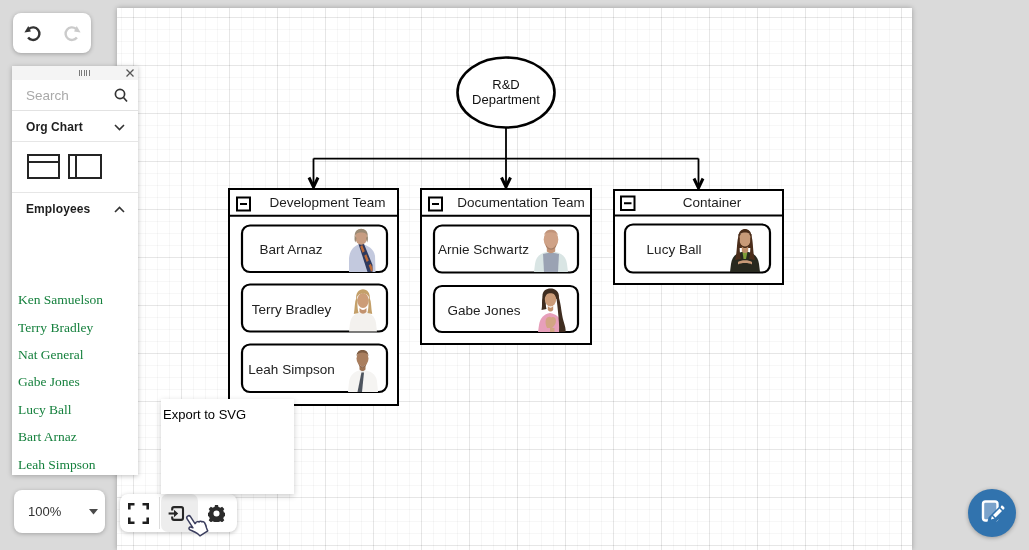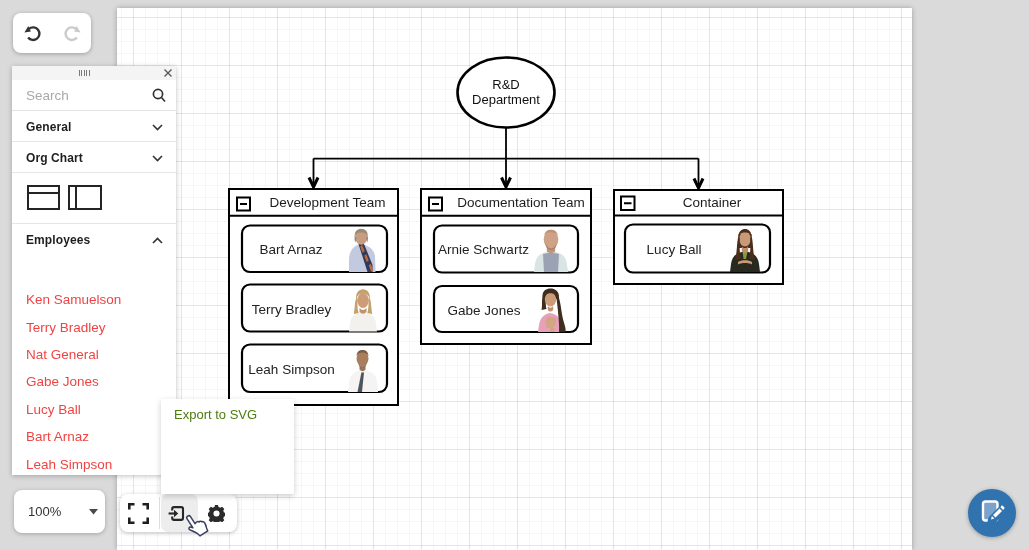--- a/index.html
+++ b/index.html
@@ -12,56 +12,56 @@
       linear-gradient(to right, rgba(0,0,0,0.070) 1px, transparent 1px),
       linear-gradient(to bottom, rgba(0,0,0,0.070) 1px, transparent 1px),
       linear-gradient(to right, rgba(0,0,0,0.032) 1px, transparent 1px),
       linear-gradient(to bottom, rgba(0,0,0,0.032) 1px, transparent 1px);
     background-size:48px 48px, 48px 48px, 12px 12px, 12px 12px;
     background-position:16px 9px, 16px 9px, 4px 9px, 4px 9px;
     box-shadow:0 0 5px rgba(0,0,0,0.28);
   }
   svg.overlay { position:absolute; left:0; top:0; }
   .panel {
-    position:absolute; left:12px; top:66px; width:164px; height:409px;
+    position:absolute; left:12px; top:66px; width:126px; height:409px;
     background:#fff; box-shadow:0 1px 5px rgba(0,0,0,0.25);
   }
   .panel-grab { height:14px; background:#f4f4f4; position:relative; }
   .grab-bars { position:absolute; left:67px; top:4px; width:12px; height:6px;
     background:repeating-linear-gradient(to right, #7a7a7a 0 1px, transparent 1px 2.4px); }
   .panel-close { position:absolute; right:3px; top:2px; width:10px; height:10px; }
   .search-row { height:31px; border-bottom:1px solid #e2e2e2; position:relative; }
   .search-row .ph { position:absolute; left:14px; top:8px; font-size:13.5px; color:#a9a9a9; }
   .search-row svg { position:absolute; right:10px; top:8px; }
   .sec { height:31px; border-bottom:1px solid #e6e6e6; position:relative; }
   .sec .t { position:absolute; left:14px; top:9px; font-size:12px; font-weight:bold; color:#1e1e1e; letter-spacing:0.1px; }
   .sec svg { position:absolute; right:13px; top:13px; }
   .shapes { height:51px; border-bottom:1px solid #e6e6e6; position:relative; }
   .emp-list { position:absolute; left:0; top:220.3px; width:100%; }
-  .emp-list div { height:27.4px; line-height:27.4px; padding-left:14px; font-size:13.5px; color:#ef4444; }
+  .emp-list div { height:27.4px; line-height:27.4px; padding-left:6px; font-size:13.5px; color:#15803d;font-family:Liberation Serif, serif; }
   .undoredo {
     position:absolute; left:13px; top:13px; width:78px; height:40px;
     background:#fff; border-radius:8px; box-shadow:0 1px 4px rgba(0,0,0,0.28);
   }
   .zoombox {
     position:absolute; left:14px; top:490px; width:91px; height:43px;
     background:#fff; border-radius:8px; box-shadow:0 1px 4px rgba(0,0,0,0.25);
   }
   .zoombox .z { position:absolute; left:14px; top:14px; font-size:13px; color:#333; }
   .toolbar2 {
     position:absolute; left:120px; top:494px; width:117px; height:38px;
     background:#fff; border-radius:8px; box-shadow:0 1px 4px rgba(0,0,0,0.25);
   }
   .tsep { position:absolute; left:39px; top:3px; width:1px; height:32px; background:#ddd; }
   .exphl { position:absolute; left:41px; top:0px; width:37px; height:38px; background:#ededed; border-radius:7px; }
   .menu {
     position:absolute; left:161px; top:399px; width:133px; height:95px;
     background:#fff; box-shadow:0 2px 6px rgba(0,0,0,0.2);
   }
-  .menu div { height:31.6px; line-height:31.6px; padding-left:13px; font-size:13px; color:#4d7c0f; }
+  .menu div { height:31.6px; line-height:31.6px; padding-left:2px; font-size:13px; color:#000000; }
   .bluebtn {
     position:absolute; left:968px; top:489px; width:48px; height:48px; border-radius:50%;
     background:#3173ae; box-shadow:0 1px 4px rgba(0,0,0,0.3);
   }
 </style>
 </head>
 <body>
   <div class="paper"></div>
 
   <svg class="overlay" width="1029" height="550" font-family="Liberation Sans, sans-serif">
@@ -224,26 +224,20 @@
       </svg>
     </div>
     <div class="search-row">
       <span class="ph">Search</span>
       <svg width="14" height="15">
         <circle cx="6" cy="6" r="4.6" fill="none" stroke="#333" stroke-width="1.7"></circle>
         <path d="M9.5 9.5 L13 13.5" stroke="#333" stroke-width="1.7"></path>
       </svg>
     </div>
     <div class="sec">
-      <span class="t">General</span>
-      <svg width="11" height="7">
-        <path d="M1 1 L5.5 5.5 L10 1" fill="none" stroke="#333" stroke-width="1.6"></path>
-      </svg>
-    </div>
-    <div class="sec">
       <span class="t">Org Chart</span>
       <svg width="11" height="7">
         <path d="M1 1 L5.5 5.5 L10 1" fill="none" stroke="#333" stroke-width="1.6"></path>
       </svg>
     </div>
     <div class="shapes">
       <svg class="overlay" style="left:15px;top:12px" width="95" height="30">
         <rect x="1" y="1" width="31" height="23" fill="none" stroke="#242424" stroke-width="2"></rect>
         <path d="M1 8 H32" stroke="#242424" stroke-width="2"></path>
         <rect x="42" y="1" width="32" height="23" fill="none" stroke="#242424" stroke-width="2"></rect>

